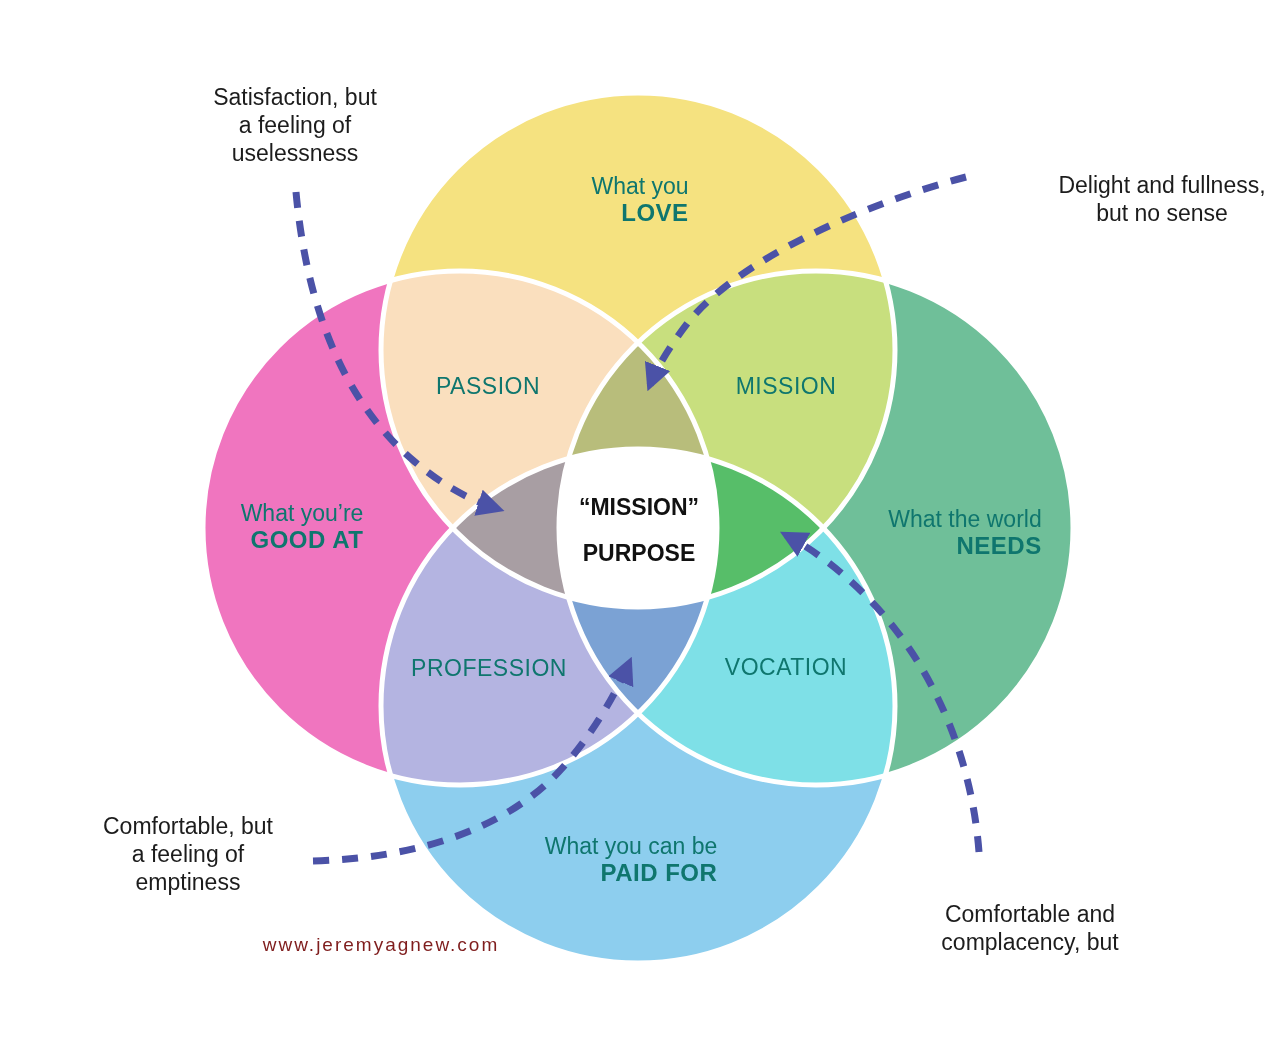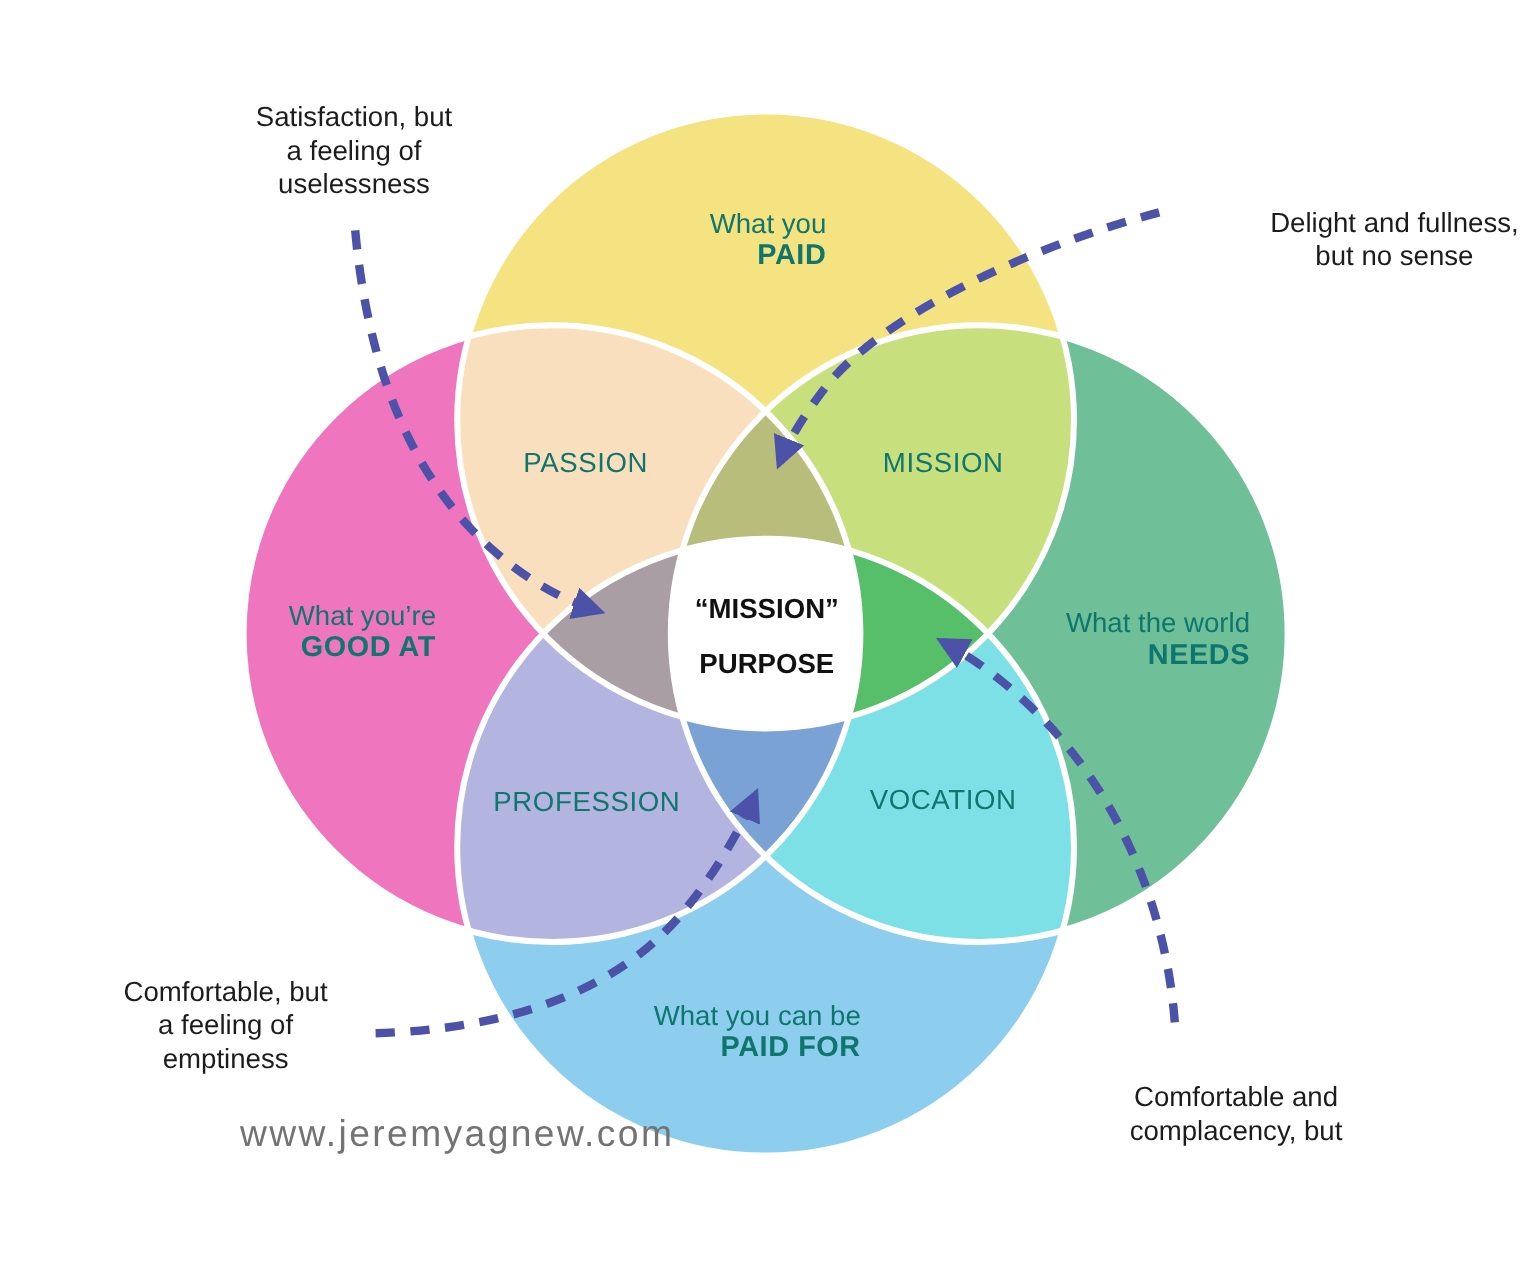--- a/index.html
+++ b/index.html
@@ -46,23 +46,23 @@
     text-align: center;
     font-size: 23px;
     font-weight: bold;
     color: #111111;
     line-height: 46px;
     white-space: nowrap;
   }
   .watermark {
     position: absolute;
     transform: translate(-50%, -50%);
-    font-size: 31px;
+    font-size: 19px;
     letter-spacing: 2px;
-    color: #737373;
+    color: #7f1d1d;
     white-space: nowrap;
   }
   .arrow { fill: none; stroke-width: 7; stroke-dasharray: 16 13; }
   .outline { fill: none; stroke-width: 5; }
 </style>
 </head>
 <body>
 
 <div class="stage">
 
@@ -138,21 +138,21 @@
     <circle class="outline" cx="638" cy="706" r="257" stroke="#FFFFFF"></circle>
 
     <path class="arrow" d="M 296,192 C 305,290 335,395 415,462 C 445,487 470,500 498,509" marker-end="url(#arrowhead)" stroke="#4B52A7"></path>
     <path class="arrow" d="M 966,177 C 860,205 740,260 690,320 C 672,343 658,365 650,385" marker-end="url(#arrowhead)" stroke="#4B52A7"></path>
     <path class="arrow" d="M 313,861 C 420,858 510,828 565,765 C 595,730 615,695 629,663" marker-end="url(#arrowhead)" stroke="#4B52A7"></path>
     <path class="arrow" d="M 979,852 C 972,760 935,665 865,595 C 838,568 812,549 786,535" marker-end="url(#arrowhead)" stroke="#4B52A7"></path>
   </svg>
 
   <div class="clabel" style="left:640px; top:200px;">
     <div class="l1">What you</div>
-    <div class="l2">PAID</div>
+    <div class="l2">LOVE</div>
   </div>
   <div class="clabel" style="left:302px; top:527px;">
     <div class="l1">What you’re</div>
     <div class="l2">GOOD AT</div>
   </div>
   <div class="clabel" style="left:965px; top:533px;">
     <div class="l1">What the world</div>
     <div class="l2">NEEDS</div>
   </div>
   <div class="clabel" style="left:631px; top:860px;">

